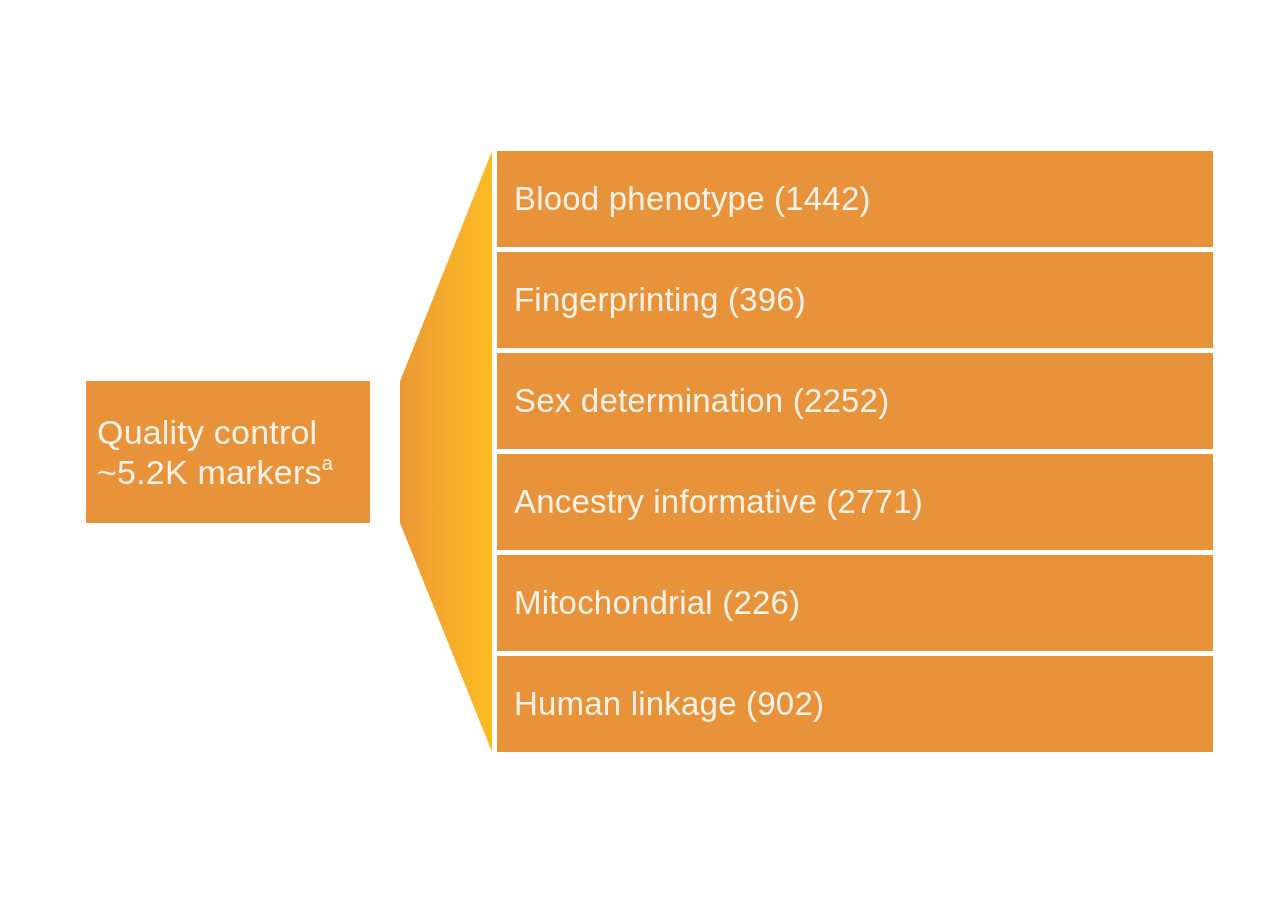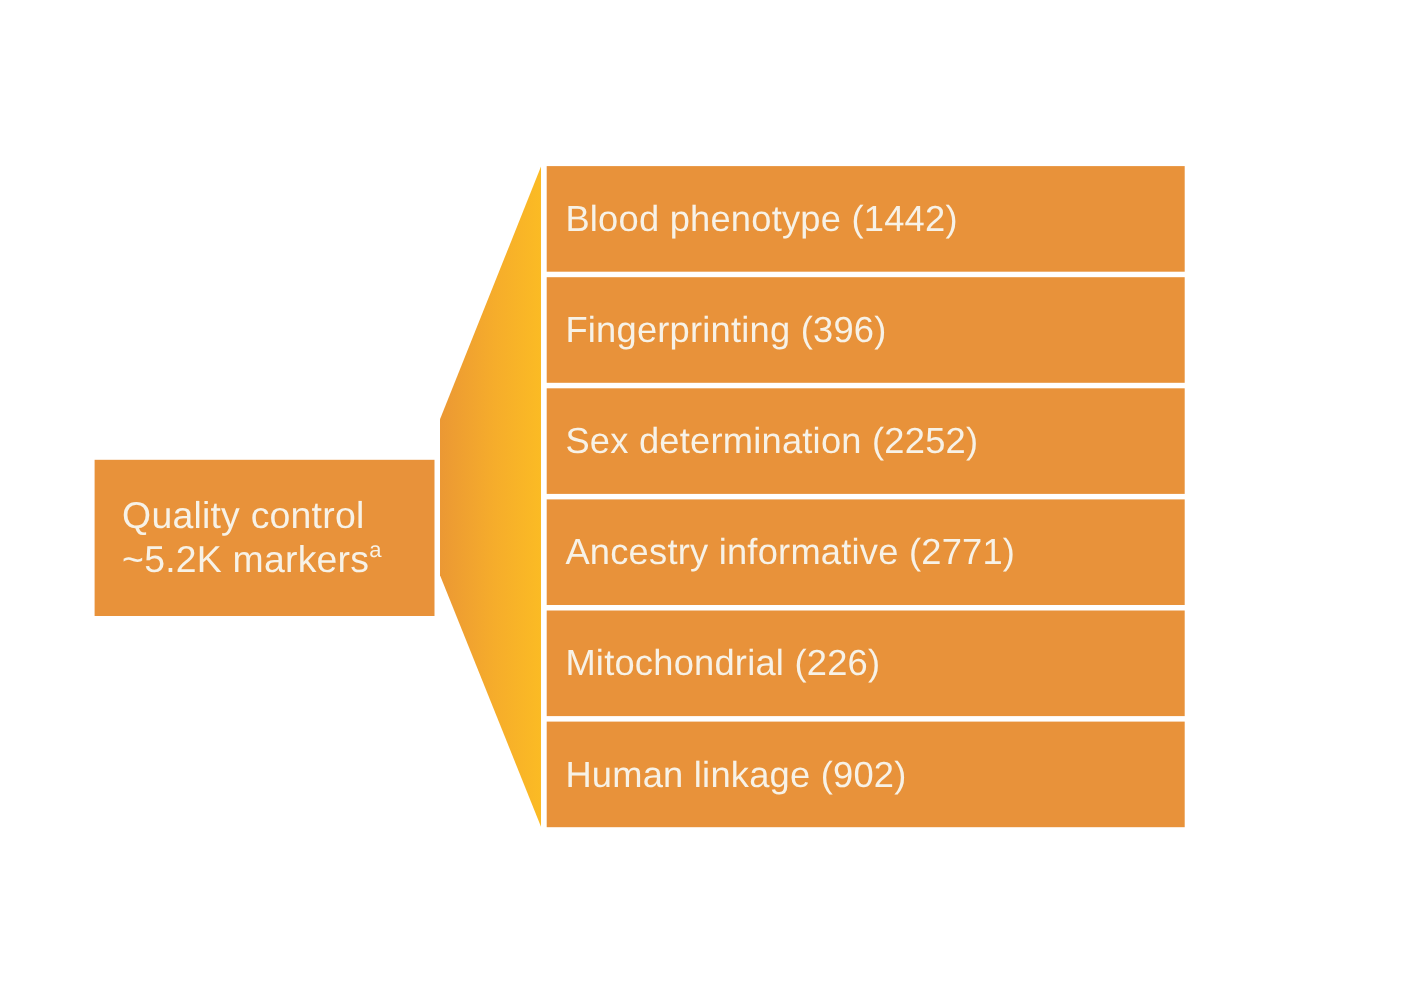--- a/index.html
+++ b/index.html
@@ -13,28 +13,27 @@
     width: 1280px;
     height: 905px;
     background: #ffffff;
     overflow: hidden;
   }
   
   .root-box {
     position: absolute;
     left: 86px;
     top: 381px;
-    width: 309px;
+    width: 284px;
     height: 142px;
     background: #E8923A;
     display: flex;
     align-items: center;
     box-sizing: border-box;
-    padding-left: 25px;
-    margin-top: 37px;
+    padding-left: 11px;
   }
   .root-text {
     color: #F7F2E7;
     font-size: 34px;
     line-height: 40px;
     letter-spacing: 0.2px;
     white-space: nowrap;
   }
   .root-text sup {
     font-size: 20px;
@@ -49,21 +48,21 @@
     width: 92px;
     height: 601px;
     background: linear-gradient(90deg, #EB9834 0%, #F6AD2B 55%, #FBBB24 100%);
     clip-path: polygon(0% 38.3%, 100% 0%, 100% 100%, 0% 61.9%);
   }
   
   .bars {
     position: absolute;
     left: 497px;
     top: 151px;
-    width: 580px;
+    width: 716px;
     height: 601px;
     display: flex;
     flex-direction: column;
     gap: 5px;
   }
   .bar {
     flex: 1 1 0;
     background: #E8923A;
     display: flex;
     align-items: center;

